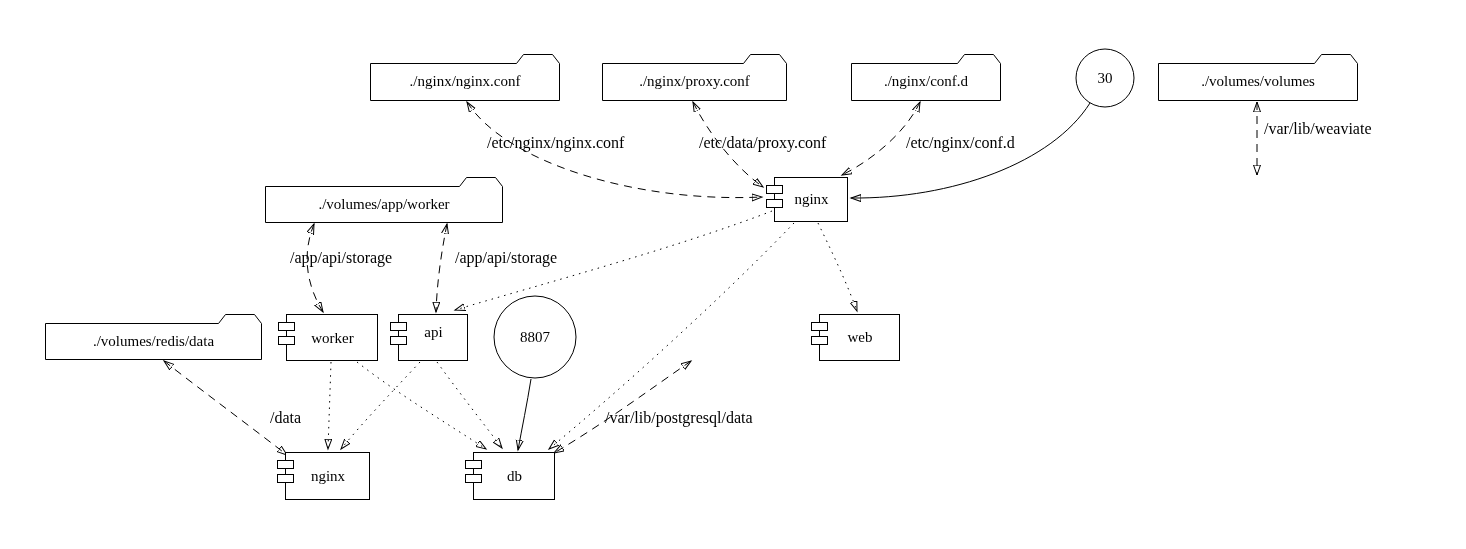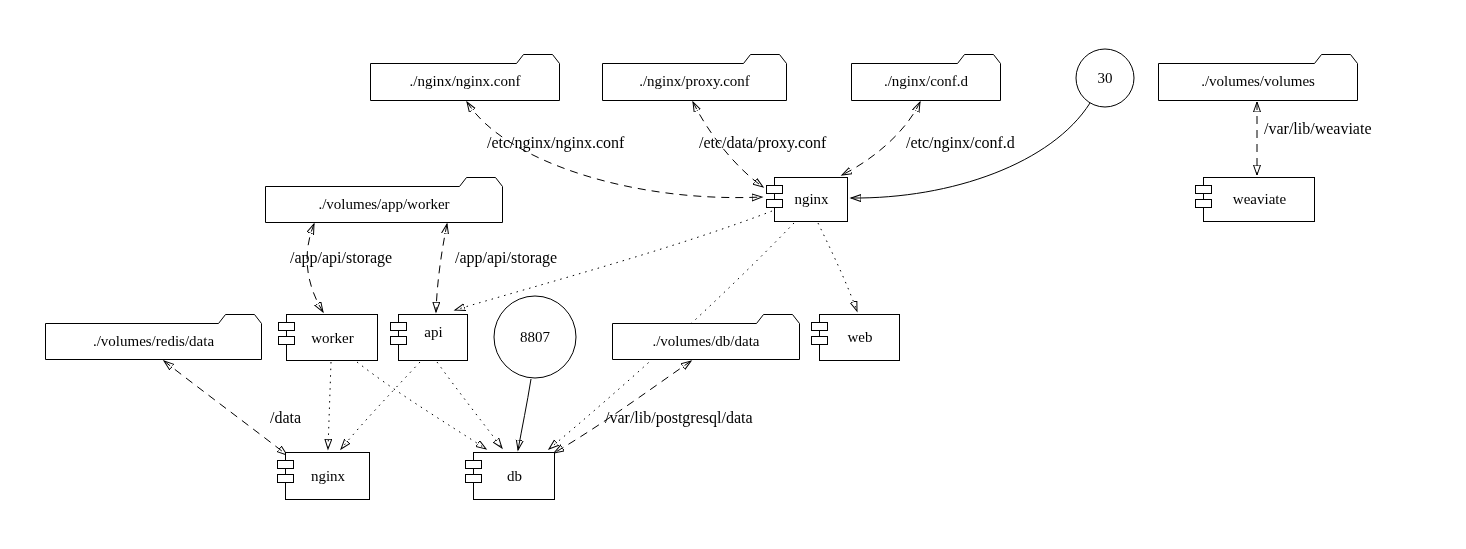--- a/index.html
+++ b/index.html
@@ -107,28 +107,20 @@
     <span class="lbl">./volumes/app/worker</span>
   </div>
   <div class="node component" style="left:766px; top:177px; width:82px; height:45px;">
     <svg width="82" height="45">
       <rect x="8.5" y="0.5" width="73" height="44"></rect>
       <rect x="0.5" y="8.5" width="16" height="8"></rect>
       <rect x="0.5" y="22.5" width="16" height="8"></rect>
     </svg>
     <span class="lbl">nginx</span>
   </div>
-  <div class="node component" style="left:1195px; top:177px; width:120px; height:45px;">
-    <svg width="120" height="45">
-      <rect x="8.5" y="0.5" width="111" height="44"></rect>
-      <rect x="0.5" y="8.5" width="16" height="8"></rect>
-      <rect x="0.5" y="22.5" width="16" height="8"></rect>
-    </svg>
-    <span class="lbl">weaviate</span>
-  </div>
 
   <div class="node folder" style="left:45px; top:314px; width:217px; height:46px;padding-left:16px;">
     <svg width="217" height="46">
         <path d="M0.5,45.5 L0.5,9.5 L173.5,9.5 L180.5,0.5 L209.5,0.5 L216.5,9.5 L216.5,45.5 Z"></path>
       </svg>
     <span class="lbl">./volumes/redis/data</span>
   </div>
   <div class="node component" style="left:278px; top:314px; width:100px; height:49px;">
     <svg width="100" height="47">
       <rect x="8.5" y="0.5" width="91" height="46"></rect>
@@ -143,26 +135,20 @@
       <rect x="0.5" y="8.5" width="16" height="8"></rect>
       <rect x="0.5" y="22.5" width="16" height="8"></rect>
     </svg>
     <span class="lbl">api</span>
   </div>
   <div class="node circle" style="left:493px; top:295px; width:84px; height:84px;">
     <svg width="84" height="84">
         <circle cx="42" cy="42" r="41"></circle>
       </svg>
     <span class="lbl">8807</span>
-  </div>
-  <div class="node folder" style="left:612px; top:314px; width:188px; height:46px;">
-    <svg width="188" height="46">
-        <path d="M0.5,45.5 L0.5,9.5 L144.5,9.5 L151.5,0.5 L180.5,0.5 L187.5,9.5 L187.5,45.5 Z"></path>
-      </svg>
-    <span class="lbl">./volumes/db/data</span>
   </div>
   <div class="node component" style="left:811px; top:314px; width:89px; height:47px;">
     <svg width="89" height="47">
       <rect x="8.5" y="0.5" width="80" height="46"></rect>
       <rect x="0.5" y="8.5" width="16" height="8"></rect>
       <rect x="0.5" y="22.5" width="16" height="8"></rect>
     </svg>
     <span class="lbl">web</span>
   </div>
 

